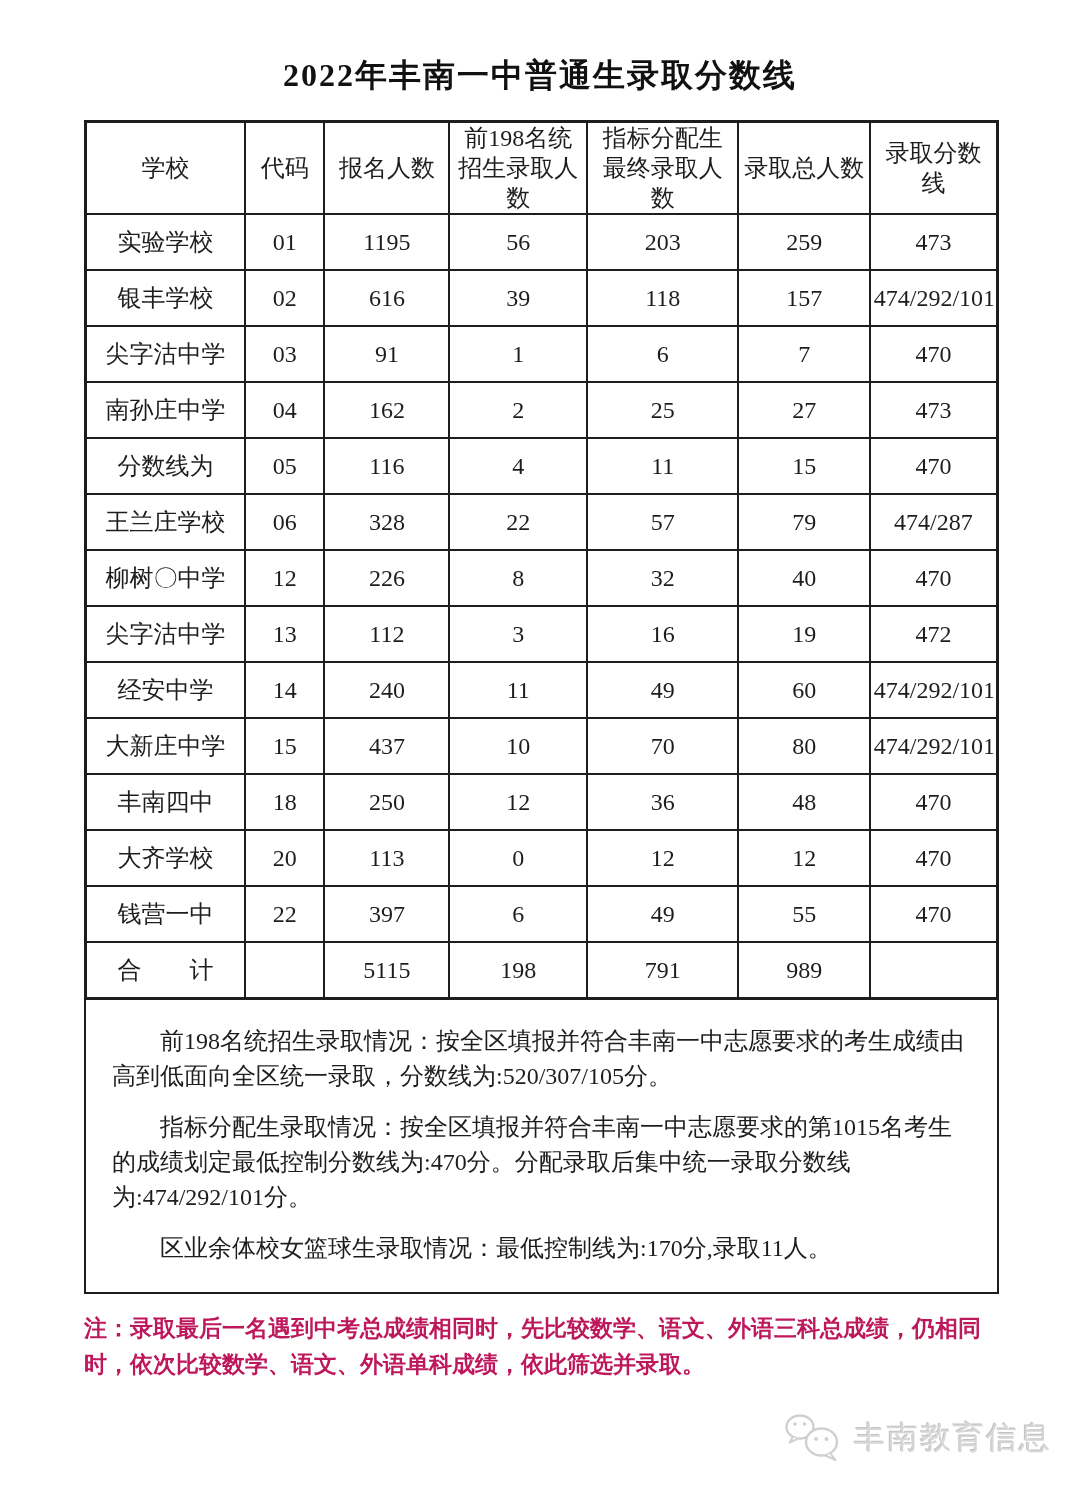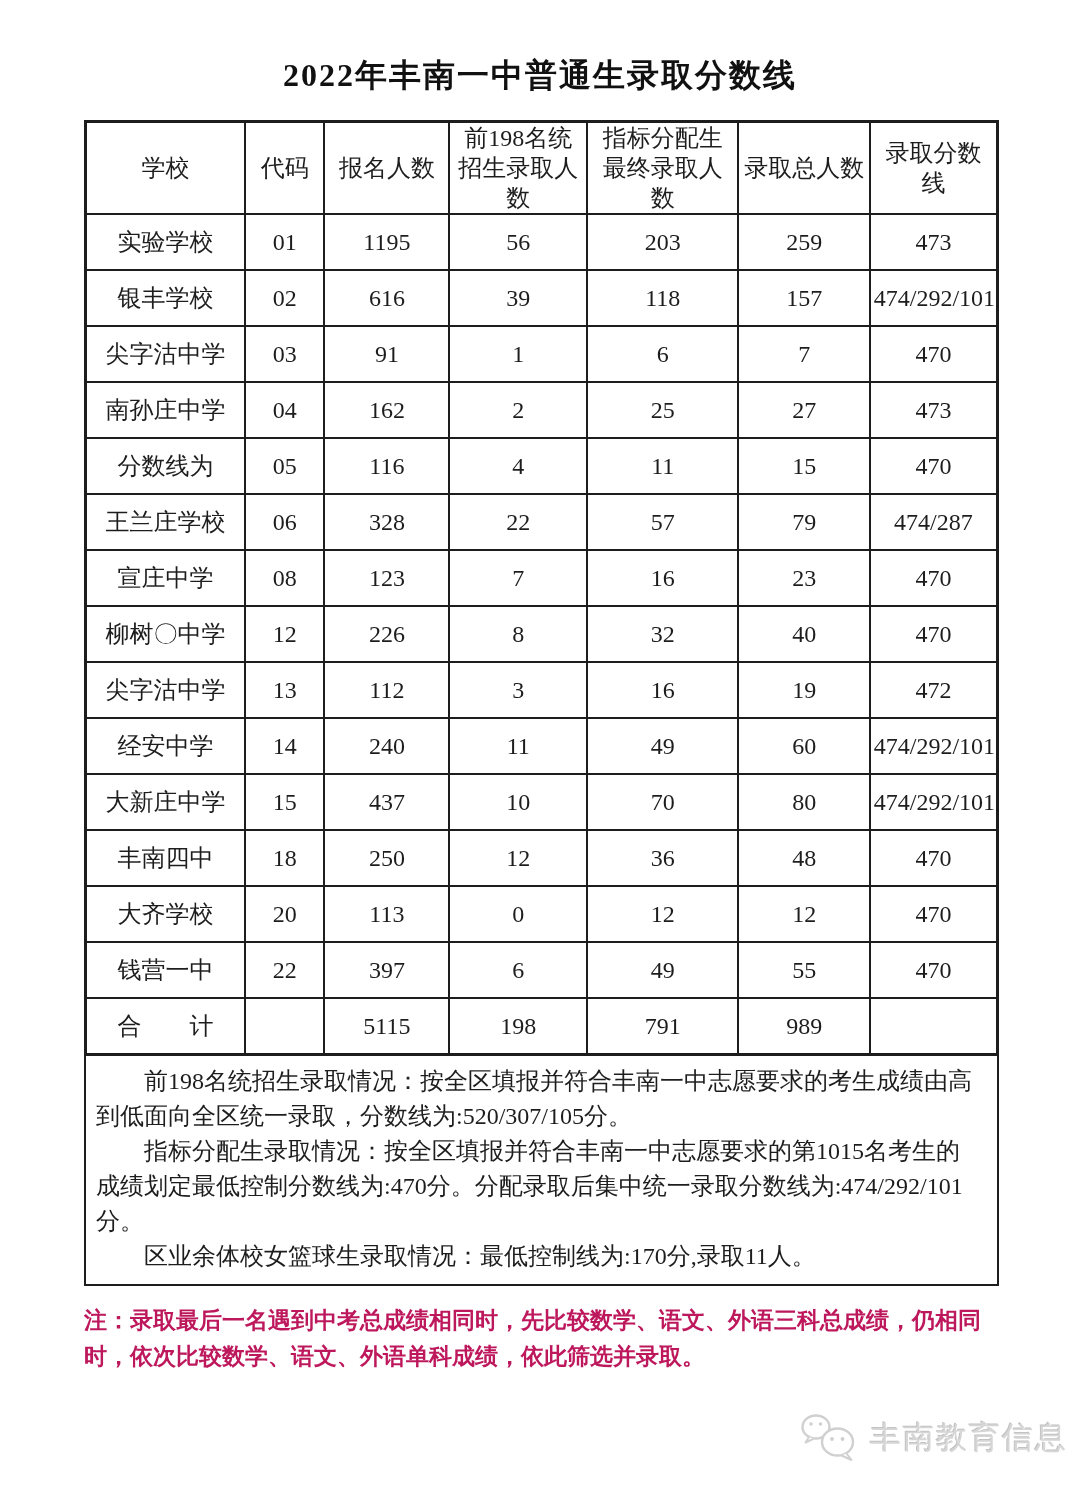--- a/index.html
+++ b/index.html
@@ -43,32 +43,32 @@
   }
   table.scores thead tr { height:74px; }
   table.scores tbody tr { height:56px; }
   .notes-box {
     border:2.5px solid #1d1d1d;
     margin-top:-2px;
     padding:8px 14px 10px 10px;
     font-size:24px;
     line-height:35px;
   }
-  .notes-box p { margin:0; text-indent:2em; }
+  .notes-box p { margin:16px; text-indent:2em; }
   .footnote {
     margin:16px 0 0 0;
     font-family:"Liberation Sans","DejaVu Sans",sans-serif;
     font-weight:bold;
     font-size:23px;
     line-height:36px;
     color:#be185d;
   }
   .watermark {
     position:absolute;
-    right:12px; top:1412px;
+    right:28px; top:1412px;
     display:flex; align-items:center; gap:8px;
     color:#d6d6d6;
     font-size:31px;
     letter-spacing:2px;
     text-shadow:1px 1px 0 #ffffff, -1px -1px 0 #c3c3c3;
     user-select:none;
   }
   .watermark svg { display:block; }
 </style>
 </head>
@@ -149,29 +149,20 @@
           <tr>
             <td>王兰庄学校</td>
             <td>06</td>
             <td>328</td>
             <td>22</td>
             <td>57</td>
             <td>79</td>
             <td>474/287</td>
           </tr>
           <tr>
-            <td>宣庄中学</td>
-            <td>08</td>
-            <td>123</td>
-            <td>7</td>
-            <td>16</td>
-            <td>23</td>
-            <td>470</td>
-          </tr>
-          <tr>
             <td>柳树〇中学</td>
             <td>12</td>
             <td>226</td>
             <td>8</td>
             <td>32</td>
             <td>40</td>
             <td>470</td>
           </tr>
           <tr>
             <td>尖字沽中学</td>

